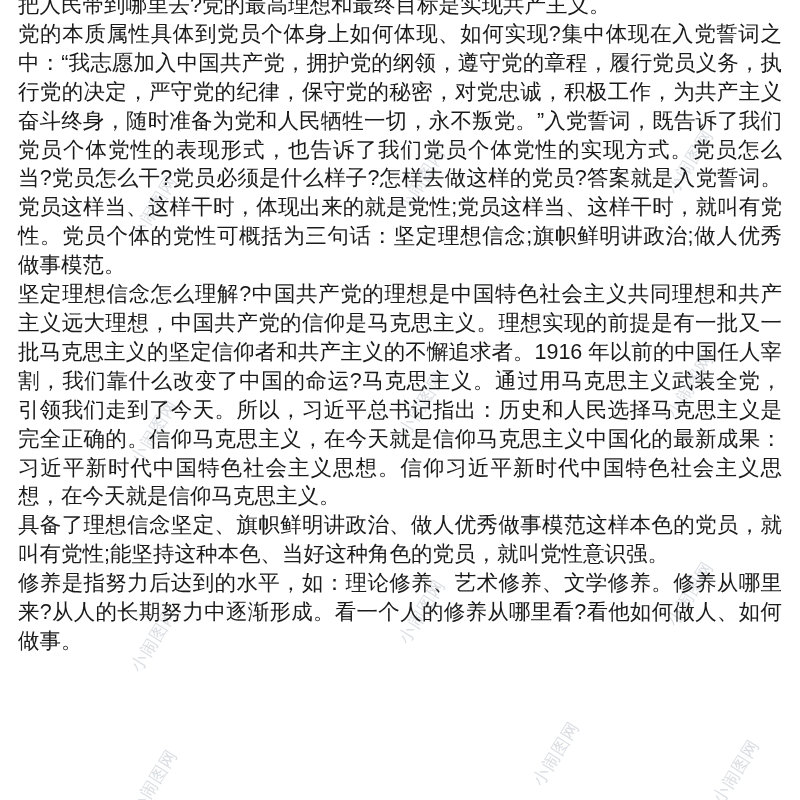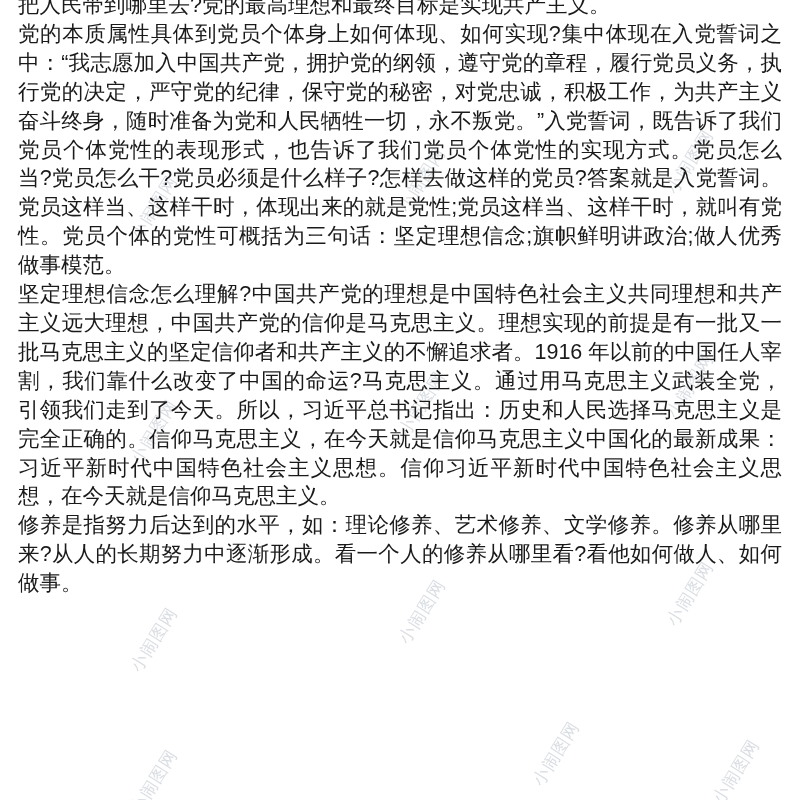--- a/index.html
+++ b/index.html
@@ -91,17 +91,18 @@
       <span class="watermark-mark" style="left: 118px; top: 770px; color: rgb(217, 221, 226); transform: rotate(-58deg);">小闹图网</span>
       <span class="watermark-mark" style="left: 520px; top: 742px; color: rgb(217, 221, 226); transform: rotate(-58deg);">小闹图网</span>
       <span class="watermark-mark" style="left: 700px; top: 760px; color: rgb(217, 221, 226); transform: rotate(-58deg);">小闹图网</span>
     </div>
 
   <div id="text-layer">
     <div id="text-flow">
         <p class="doc-paragraph">把人民带到哪里去?党的最高理想和最终目标是实现共产主义。</p>
         <p class="doc-paragraph">党的本质属性具体到党员个体身上如何体现、如何实现?集中体现在入党誓词之中：“我志愿加入中国共产党，拥护党的纲领，遵守党的章程，履行党员义务，执行党的决定，严守党的纪律，保守党的秘密，对党忠诚，积极工作，为共产主义奋斗终身，随时准备为党和人民牺牲一切，永不叛党。”入党誓词，既告诉了我们党员个体党性的表现形式，也告诉了我们党员个体党性的实现方式。党员怎么当?党员怎么干?党员必须是什么样子?怎样去做这样的党员?答案就是入党誓词。党员这样当、这样干时，体现出来的就是党性;党员这样当、这样干时，就叫有党性。党员个体的党性可概括为三句话：坚定理想信念;旗帜鲜明讲政治;做人优秀做事模范。</p>
         <p class="doc-paragraph">坚定理想信念怎么理解?中国共产党的理想是中国特色社会主义共同理想和共产主义远大理想，中国共产党的信仰是马克思主义。理想实现的前提是有一批又一批马克思主义的坚定信仰者和共产主义的不懈追求者。1916 年以前的中国任人宰割，我们靠什么改变了中国的命运?马克思主义。通过用马克思主义武装全党，引领我们走到了今天。所以，习近平总书记指出：历史和人民选择马克思主义是完全正确的。信仰马克思主义，在今天就是信仰马克思主义中国化的最新成果：习近平新时代中国特色社会主义思想。信仰习近平新时代中国特色社会主义思想，在今天就是信仰马克思主义。</p>
+        <p class="doc-paragraph">具备了理想信念坚定、旗帜鲜明讲政治、做人优秀做事模范这样本色的党员，就叫有党性;能坚持这种本色、当好这种角色的党员，就叫党性意识强。</p>
         <p class="doc-paragraph">修养是指努力后达到的水平，如：理论修养、艺术修养、文学修养。修养从哪里来?从人的长期努力中逐渐形成。看一个人的修养从哪里看?看他如何做人、如何做事。</p>
       </div>
   </div>
 
 </div>
 
 </body></html>

